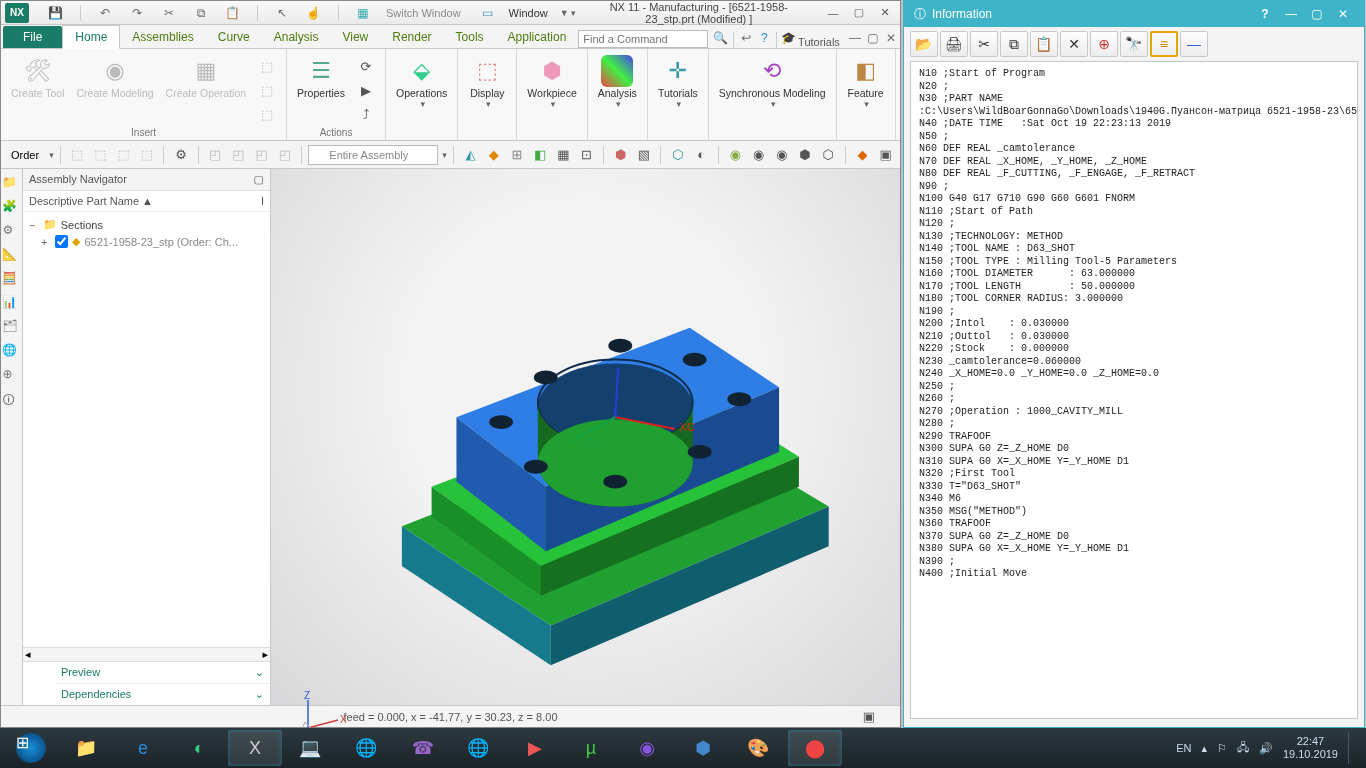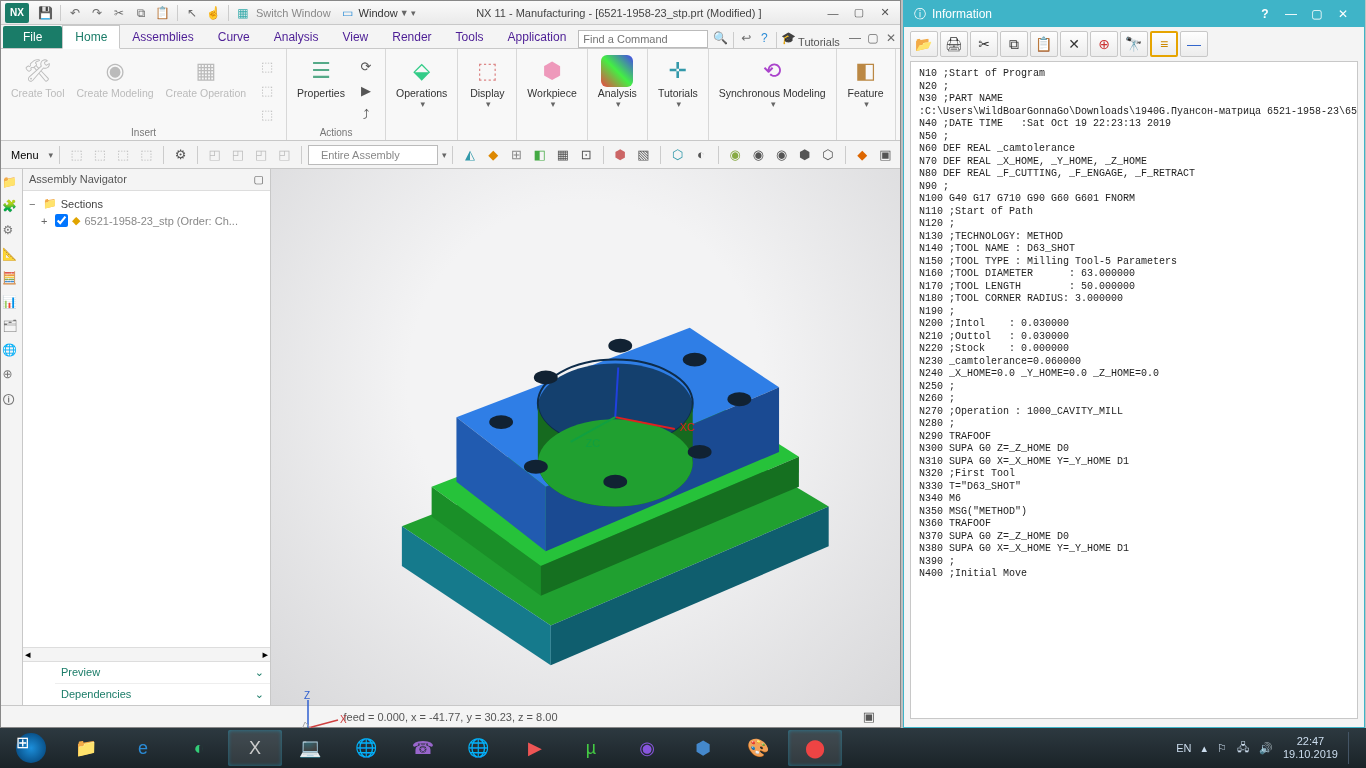--- a/index.html
+++ b/index.html
@@ -1,45 +1,45 @@
 <!DOCTYPE html>
 <html><head>
 <meta charset="utf-8">
 <style>
   * { box-sizing: border-box; margin: 0; padding: 0; font-family: 'Segoe UI', Tahoma, sans-serif; }
   body { width: 1366px; height: 768px; overflow: hidden; background: #c0c0c0; font-size: 11px; position: relative; }
 
   
   .nx-window { position: absolute; left: 0; top: 0; width: 901px; height: 728px; background: #f0f0f0; border: 1px solid #888; }
-  .nx-titlebar { height: 24px; background: linear-gradient(#fafafa, #eaeaea); display: flex; align-items: center; padding: 2px 4px; border-bottom: 1px solid #c8c8c8; }
+  .nx-titlebar { height: 24px; background: linear-gradient(#fafafa, #eaeaea); display: flex; align-items: center; padding: 2px 4px; border-bottom: 1px solid #c8c8c8; gap: 10px; }
   .nx-logo { width: 24px; height: 20px; background: #1a7c68; color: #fff; font-size: 10px; display:flex; align-items:center; justify-content:center; font-weight:bold; border-radius:2px; margin-right:6px;}
   .tb-btn { width: 20px; height: 20px; margin: 0 1px; display: inline-flex; align-items: center; justify-content: center; color: #6b6b6b; font-size: 12px; border-radius: 2px; cursor: pointer; }
   .tb-sep { width: 1px; height: 16px; background: #ccc; margin: 0 3px; }
   .title-text { flex: 1; text-align: center; color: #444; }
   .win-btns { display: flex; gap: 4px; }
   .win-btn { width: 22px; height: 18px; display:flex; align-items:center; justify-content:center; color:#555; }
 
   .menu-row { height: 24px; display: flex; align-items: flex-end; background: #f4f4f4; border-bottom: 1px solid #c8c8c8; padding-left: 2px; }
   .file-btn { background: #1a7c68; color: #fff; padding: 4px 20px; font-size: 12px; border-radius: 2px 2px 0 0; }
-  .menu-item { padding: 4px 12px; color: #4c1d95; font-size: 12px; cursor:pointer; }
+  .menu-item { padding: 4px 12px; color: #4d7c0f; font-size: 12px; cursor:pointer; }
   .menu-item.active { background: #fff; border: 1px solid #c8c8c8; border-bottom: 1px solid #fff; margin-bottom: -1px; color: #1a7c68; }
   .menu-filler { flex: 1; }
   .search-cmd { width: 130px; height: 18px; border: 1px solid #bbb; padding: 1px 4px; margin-right: 4px; font-size: 11px; color:#999;}
   
   .ribbon { height: 92px; background: #f8f8f8; display: flex; border-bottom: 1px solid #c8c8c8; }
   .rib-group { border-right: 1px solid #d8d8d8; padding: 4px 6px; display:flex; flex-direction:column; justify-content:space-between; }
   .rib-title { text-align:center; color:#777; font-size:10px; }
   .rib-btns { display:flex; gap:4px; align-items:flex-start;}
   .rib-btn { display:flex; flex-direction:column; align-items:center; padding: 2px 4px; color:#333; font-size:10.5px; cursor:pointer; min-width:46px;}
   .rib-icon { width:32px; height:32px; display:flex; align-items:center; justify-content:center; font-size:22px; border-radius:3px; }
 
   .sub-toolbar { height: 28px; background: #f4f4f4; display:flex; align-items:center; padding: 2px 4px; border-bottom:1px solid #c8c8c8; gap:2px; }
   .tb-small { width:22px; height:22px; display:inline-flex; align-items:center; justify-content:center; color:#555; font-size:13px;}
   .tb-small.dis { color:#bbb; }
-  .asm-select { width:130px; height:20px; border:1px solid #bbb; background:#fff; color:#888; padding:1px 12px; font-size:11px;}
+  .asm-select { width:130px; height:20px; border:1px solid #bbb; background:#fff; color:#888; padding:1px 20px; font-size:11px;}
   .sep-v { width:1px; height:18px; background:#ccc; margin:0 4px;}
 
   .content-row { display:flex; height: calc(100% - 24px - 24px - 92px - 28px - 22px); }
   .left-toolbar { width: 22px; background:#f4f4f4; border-right:1px solid #c8c8c8; display:flex; flex-direction:column; gap:6px; padding-top:6px; align-items:center; }
   .lt-btn { width:18px; height:18px; font-size:12px; color:#777;}
   
   .nav-panel { width: 248px; background:#fff; border-right:1px solid #c8c8c8; display:flex; flex-direction:column; }
   .nav-title { padding: 4px 6px; background:#f4f4f4; border-bottom:1px solid #ddd; display:flex; justify-content:space-between; font-size:11px; color:#555;gap:30px; }
   .nav-header { padding: 4px 6px; border-bottom:1px solid #eee; font-size:11px; color:#555; display:flex; justify-content:space-between;}
   .tree { flex:1; padding:4px 4px; overflow:auto; font-size:11px; color:#444; }
@@ -233,21 +233,21 @@
             <span class="rib-icon" style="color:#b84">◧</span>
             <span>Feature</span>
             <span class="small-dd">▾</span>
           </div>
     </div>
         <div class="rib-title"></div>
       </div>
   </div>
 
   <div class="sub-toolbar">
-    <span style="padding:2px 6px;">Menu</span>
+    <span style="padding:2px 6px;">Order</span>
       <span class="small-dd">▾</span>
     <span class="sep-v"></span>
     <span class="tb-small dis">⬚</span>
     <span class="tb-small dis">⬚</span>
     <span class="tb-small dis">⬚</span>
     <span class="tb-small dis">⬚</span>
     <span class="sep-v"></span>
     <span class="tb-small">⚙</span>
     <span class="sep-v"></span>
     <span class="tb-small dis">◰</span>
@@ -292,20 +292,24 @@
       <span class="lt-btn">🗂</span>
       <span class="lt-btn">🌐</span>
       <span class="lt-btn">⊕</span>
       <span class="lt-btn">🛈</span>
     </div>
 
     <div class="nav-panel">
       <div class="nav-title">
           <span>Assembly Navigator</span>
           <span>▢</span>
+        </div>
+      <div class="nav-header">
+          <span><span>Descriptive Part Name</span> <span>▲</span></span>
+          <span>I</span>
         </div>
       <div class="tree">
         <div class="tree-row">
             <span class="tree-toggle">−</span>
             <span class="fold">📁</span>
             <span>Sections</span>
           </div>
         <div class="tree-row" style="padding-left:14px;">
             <span class="tree-toggle">+</span>
             <input type="checkbox" checked="" style="">

